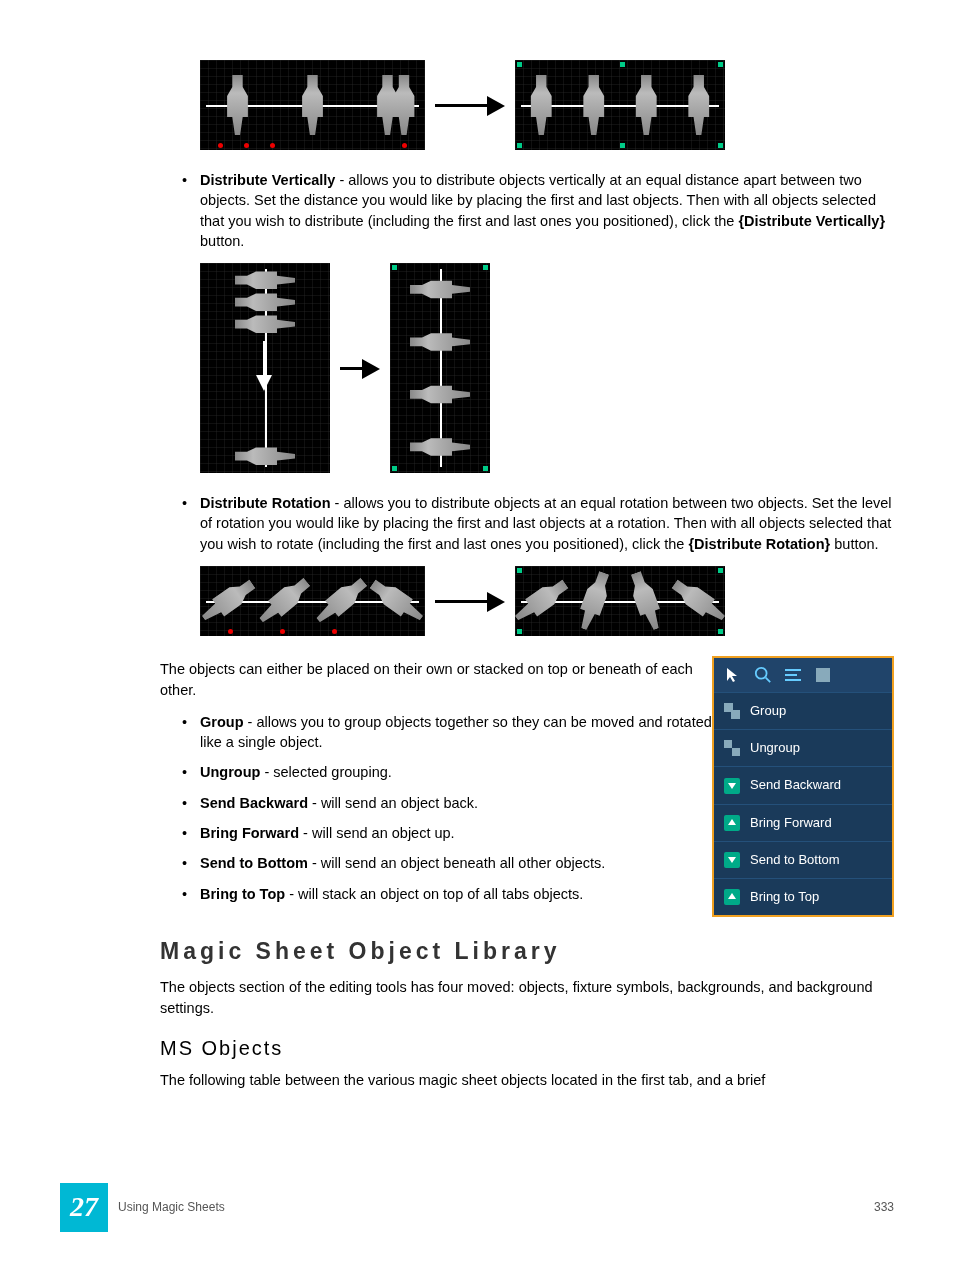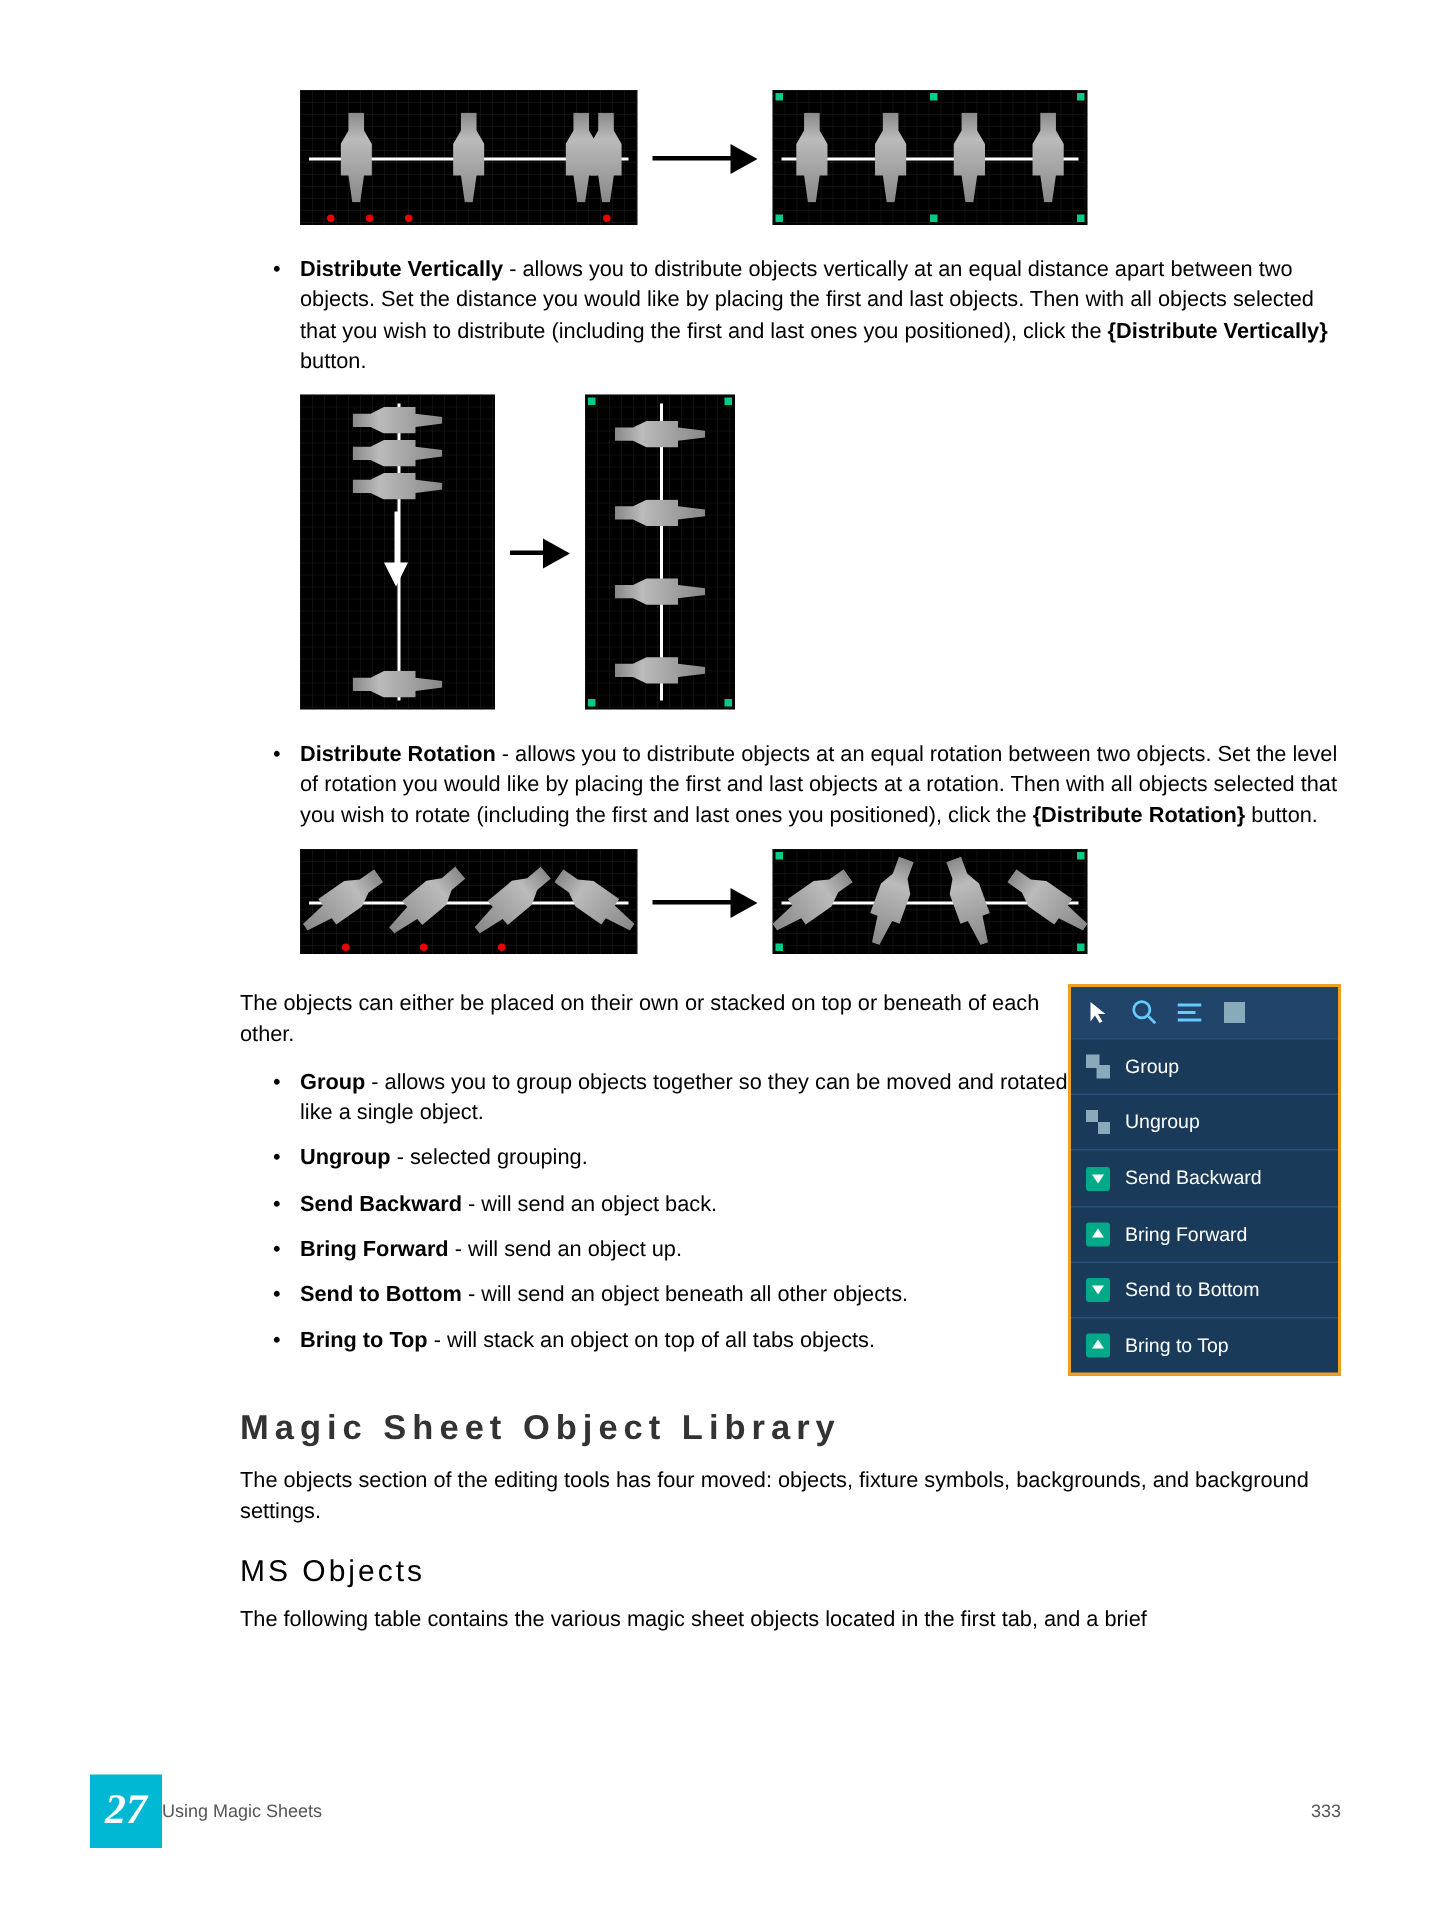--- a/index.html
+++ b/index.html
@@ -114,21 +114,21 @@
   }
   .picon.arrow.down::after { border-top:6px solid #fff; top:5px; }
   .picon.arrow.up::after { border-bottom:6px solid #fff; top:4px; }
 
   .footer {
     position:absolute; bottom:40px; left:60px; right:60px;
     display:flex; align-items:center; justify-content:space-between;
     font-size:12px; color:#555;
   }
   .chap-badge {
-    display:flex; align-items:center; gap:0;
+    display:flex; align-items:center; gap:10px;
   }
   .chap-num {
     background:#00b8d4; color:#fff; font-style:italic; font-weight:bold;
     font-size:28px; padding:4px 10px 6px 10px; font-family: Georgia, serif;
   }
 </style>
 </head>
 <body>
 
 <div class="content">
@@ -303,21 +303,21 @@
         <span class="picon arrow up"></span>
         <span>Bring to Top</span>
       </div>
     </div>
   </div>
 
   <h2 class="section">Magic Sheet Object Library</h2>
   <p class="body">The objects section of the editing tools has four moved: objects, fixture symbols, backgrounds, and background settings.</p>
 
   <h3 class="sub">MS Objects</h3>
-  <p class="body">The following table contains the various magic sheet objects located in the first tab, and a brief</p>
+  <p class="body">The following table between the various magic sheet objects located in the first tab, and a brief</p>
 </div>
 
 <div class="footer">
   <div class="chap-badge">
     <span class="chap-num">27</span>
     <span>Using Magic Sheets</span>
   </div>
   <span>333</span>
 </div>
 

